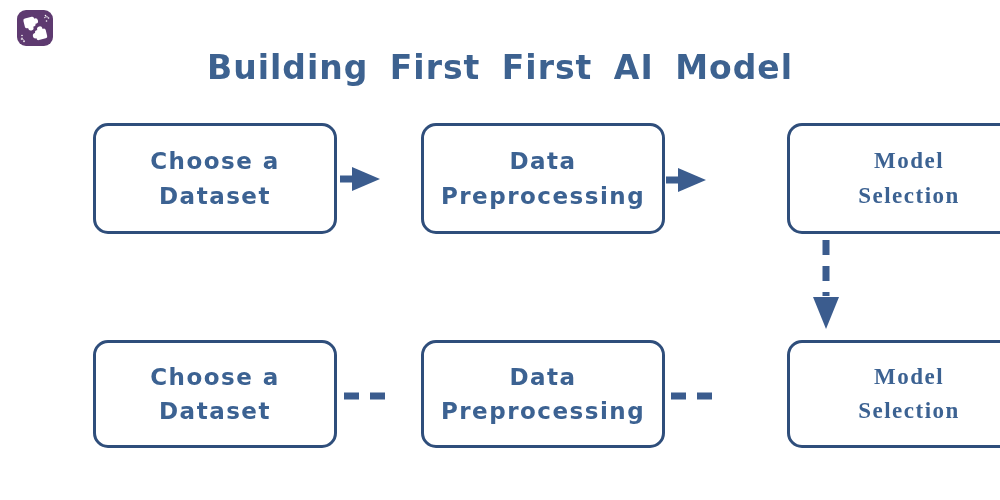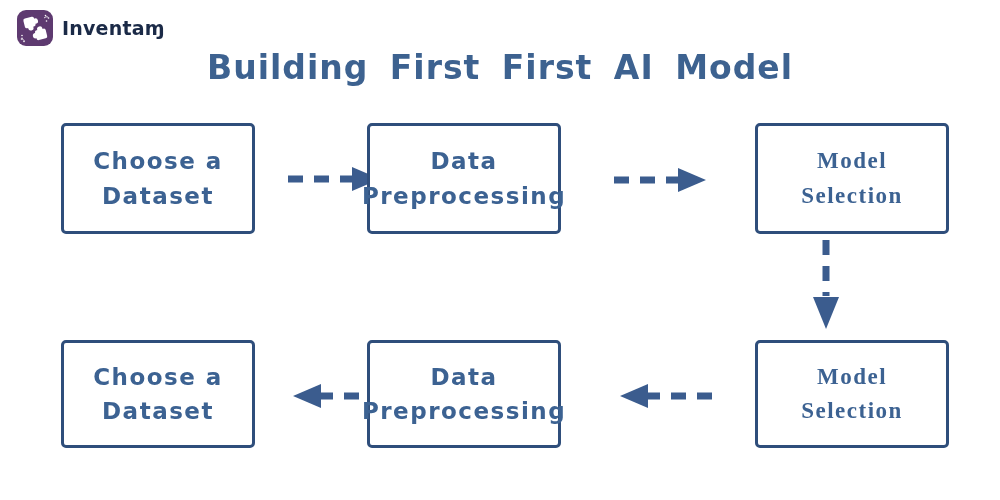--- a/index.html
+++ b/index.html
@@ -32,42 +32,43 @@
     width: 100%;
     text-align: center;
     font-size: 33px;
     font-weight: bold;
     color: #3d6290;
     letter-spacing: 1px;
     word-spacing: 9px;
   }
   .flow-box {
     position: absolute;
-    width: 194px;
+    width: 244px;
     box-sizing: border-box;
     border: 3.5px solid #2f4e7b;
-    border-radius: 5px;
+    border-radius: 15px;
     background: #ffffff;
     display: flex;
     flex-direction: column;
     align-items: center;
     justify-content: center;
+    margin-left: 32px;
   }
   .flow-box .line {
     font-weight: bold;
     color: #3c6292;
     font-size: 23px;
     letter-spacing: 1.5px;
     line-height: 1.5;
     white-space: nowrap;
   }
   .row-top { top: 123px; height: 111px; }
   .row-bottom { top: 340px; height: 108px; }
   .col-1 { left: 61px; }
-  .col-2 { left: 367px; }
+  .col-2 { left: 389px; }
   .col-3 { left: 755px; font-family: Liberation Serif, serif; }
   .arrows {
     position: absolute;
     inset: 0;
     pointer-events: none;
   }
   .dash {
     stroke: #3b5c8e;
     stroke-width: 7;
     stroke-dasharray: 15 11;
@@ -97,21 +98,20 @@
         <circle cx="29.5" cy="6.5" r="0.8"></circle>
         <circle cx="32.5" cy="9" r="0.8"></circle>
         <circle cx="30.5" cy="12" r="0.8"></circle>
         <circle cx="6" cy="26.5" r="0.8"></circle>
         <circle cx="5.5" cy="30" r="0.8"></circle>
         <circle cx="8" cy="32.5" r="0.8"></circle>
         <path d="M28 9 q2 -2 4 -1" stroke="#ffffff" stroke-width="0.8" fill="none"></path>
         <path d="M6 28.5 q0 2.5 2.5 3" stroke="#ffffff" stroke-width="0.8" fill="none"></path>
       </g>
     </svg>
-    <span class="brand">Inventaɱ</span>
   </div>
 
   <h1 class="title">Building First First AI Model</h1>
 
   <svg class="arrows" viewBox="0 0 1000 500" width="1000" height="500">
     <g>
       <line class="dash" x1="288" y1="179" x2="352" y2="179"></line>
       <polygon class="head" points="352,167 380,179 352,191"></polygon>
     </g>
     <g>

